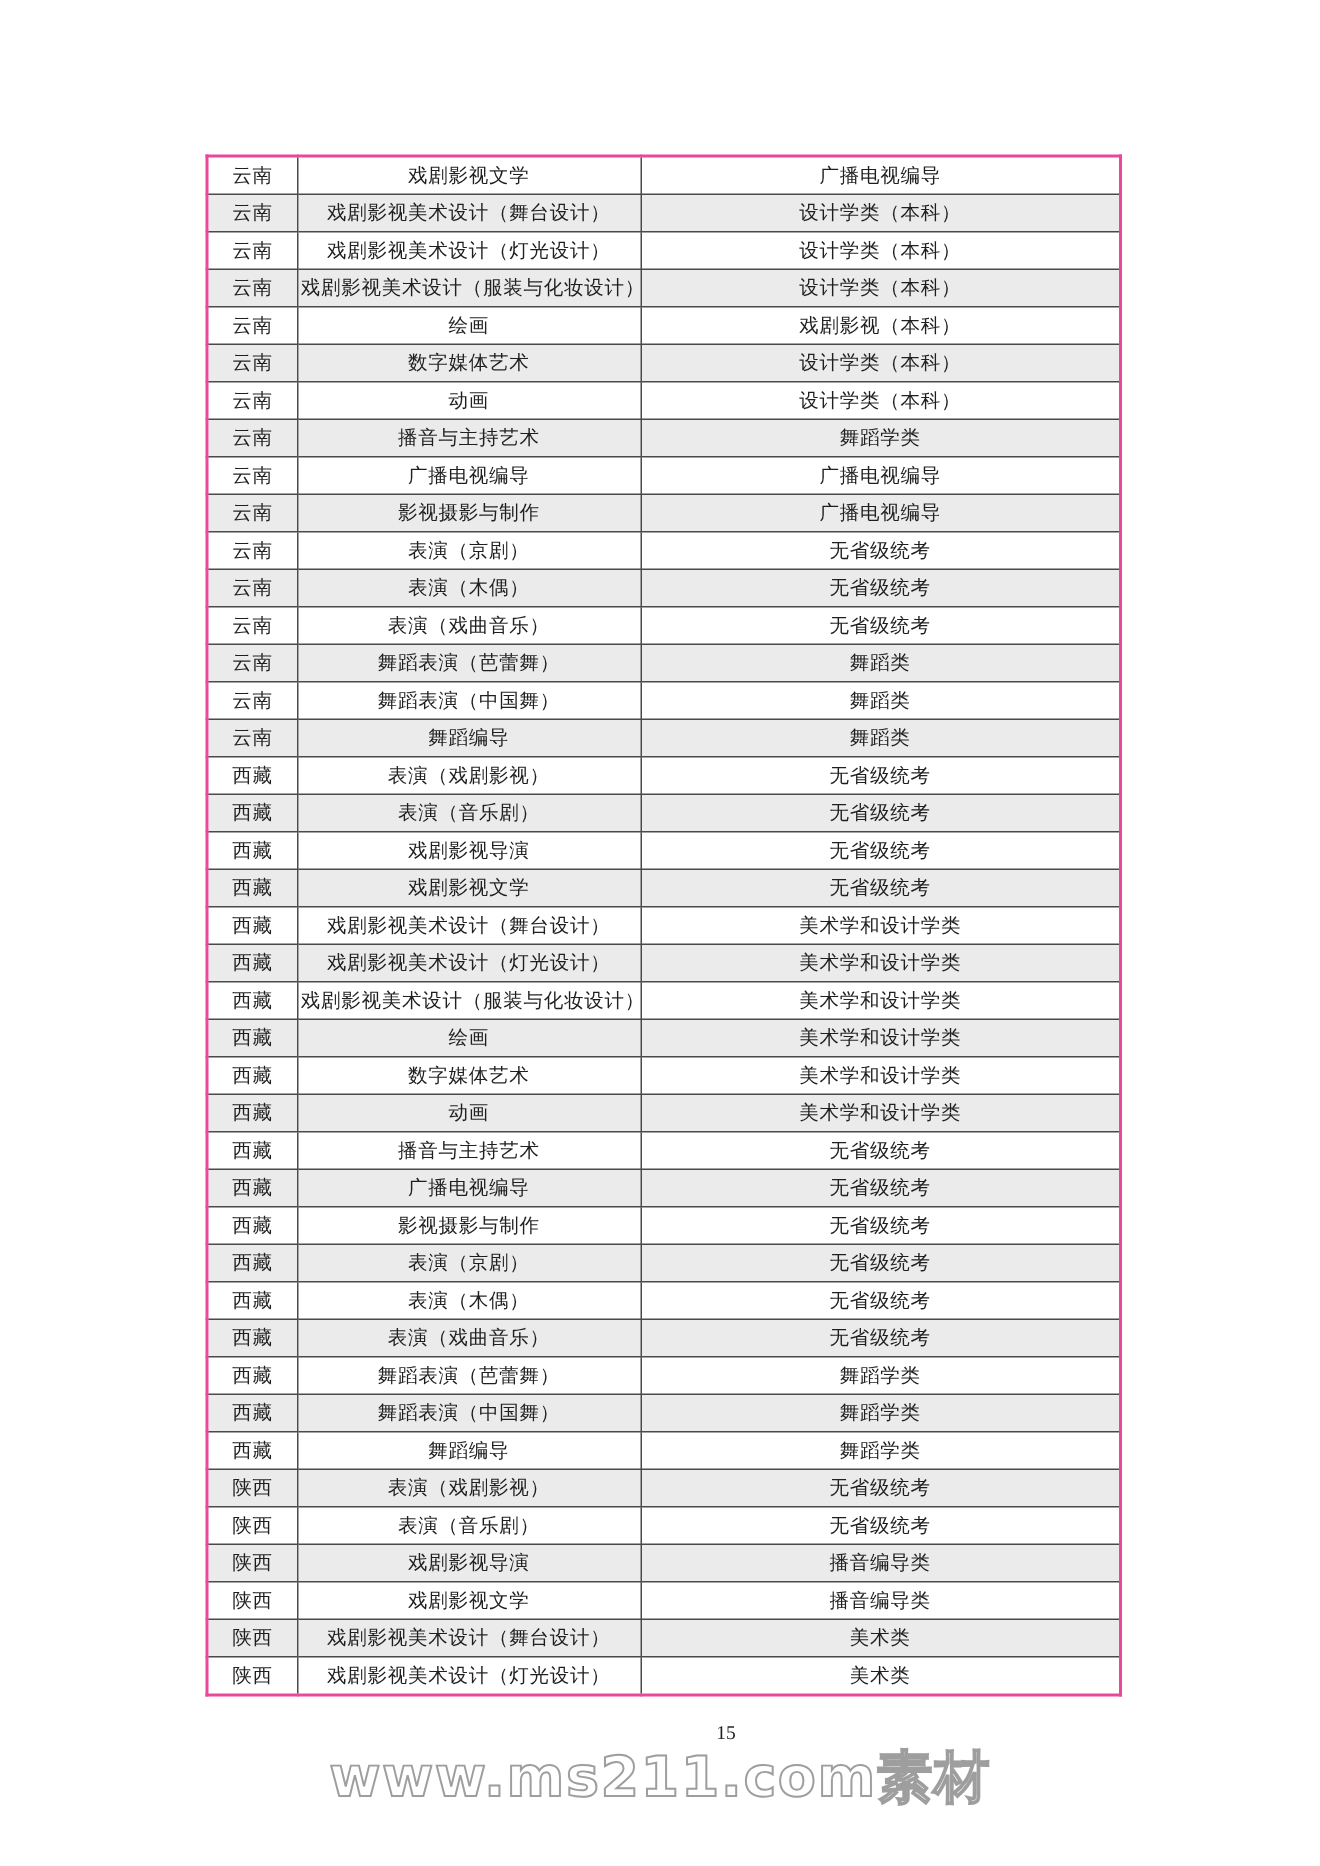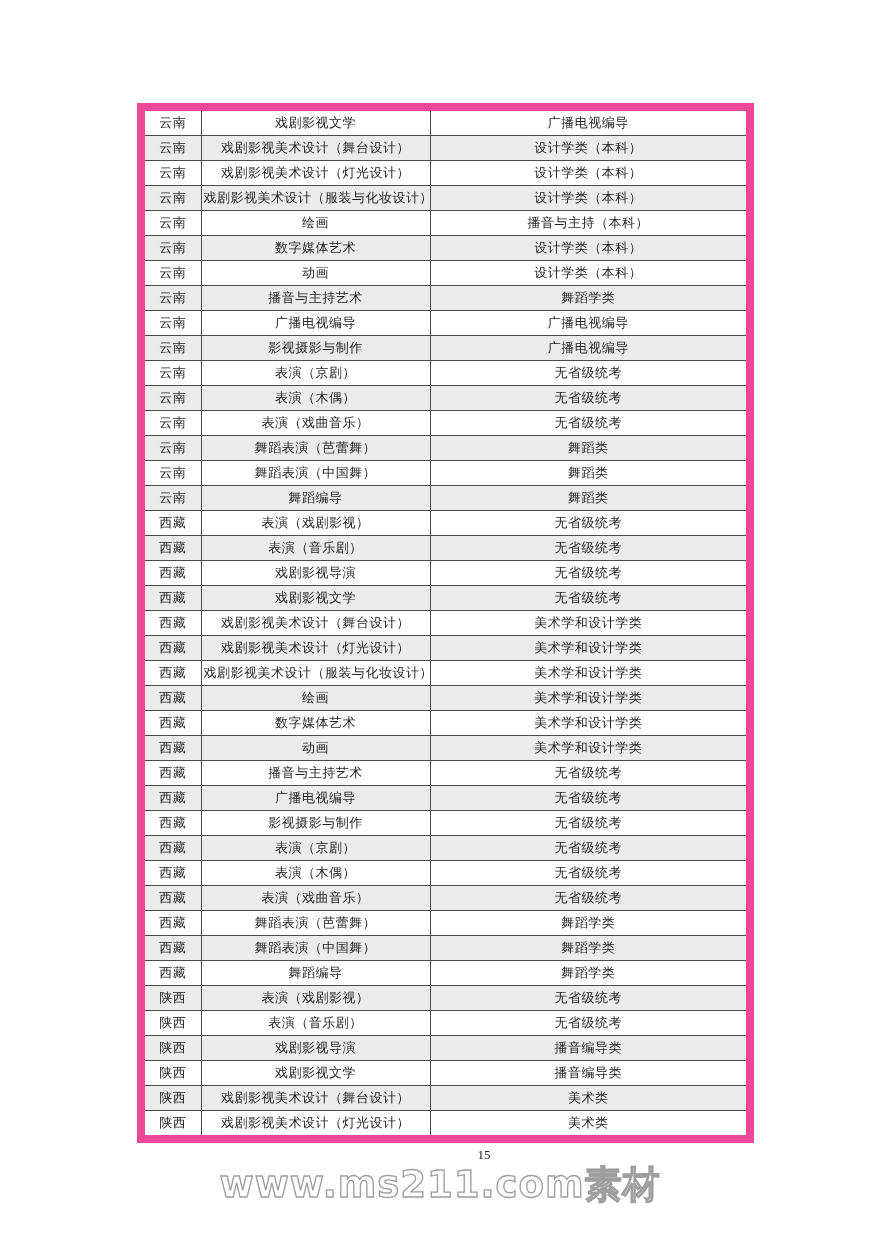--- a/index.html
+++ b/index.html
@@ -14,21 +14,21 @@
     overflow: hidden;
     font-family: "Liberation Serif", "DejaVu Serif", serif;
   }
   .doc-table {
     position: absolute;
     left: 137px;
     top: 103px;
     width: 609px;
     border-collapse: collapse;
     table-layout: fixed;
-    border: 8px solid #ec4899;
+    border: 2px solid #ec4899;
   }
   .doc-table td {
     border: 1px solid #4a4a4a;
     height: 24px;
     padding: 0 2px;
     text-align: center;
     vertical-align: middle;
     font-size: 13px;
     color: #1f1f1f;
     white-space: nowrap;
@@ -97,21 +97,21 @@
         <td>设计学类（本科）</td>
       </tr>
       <tr>
         <td>云南</td>
         <td>戏剧影视美术设计（服装与化妆设计）</td>
         <td>设计学类（本科）</td>
       </tr>
       <tr>
         <td>云南</td>
         <td>绘画</td>
-        <td>播音与主持（本科）</td>
+        <td>戏剧影视（本科）</td>
       </tr>
       <tr>
         <td>云南</td>
         <td>数字媒体艺术</td>
         <td>设计学类（本科）</td>
       </tr>
       <tr>
         <td>云南</td>
         <td>动画</td>
         <td>设计学类（本科）</td>

